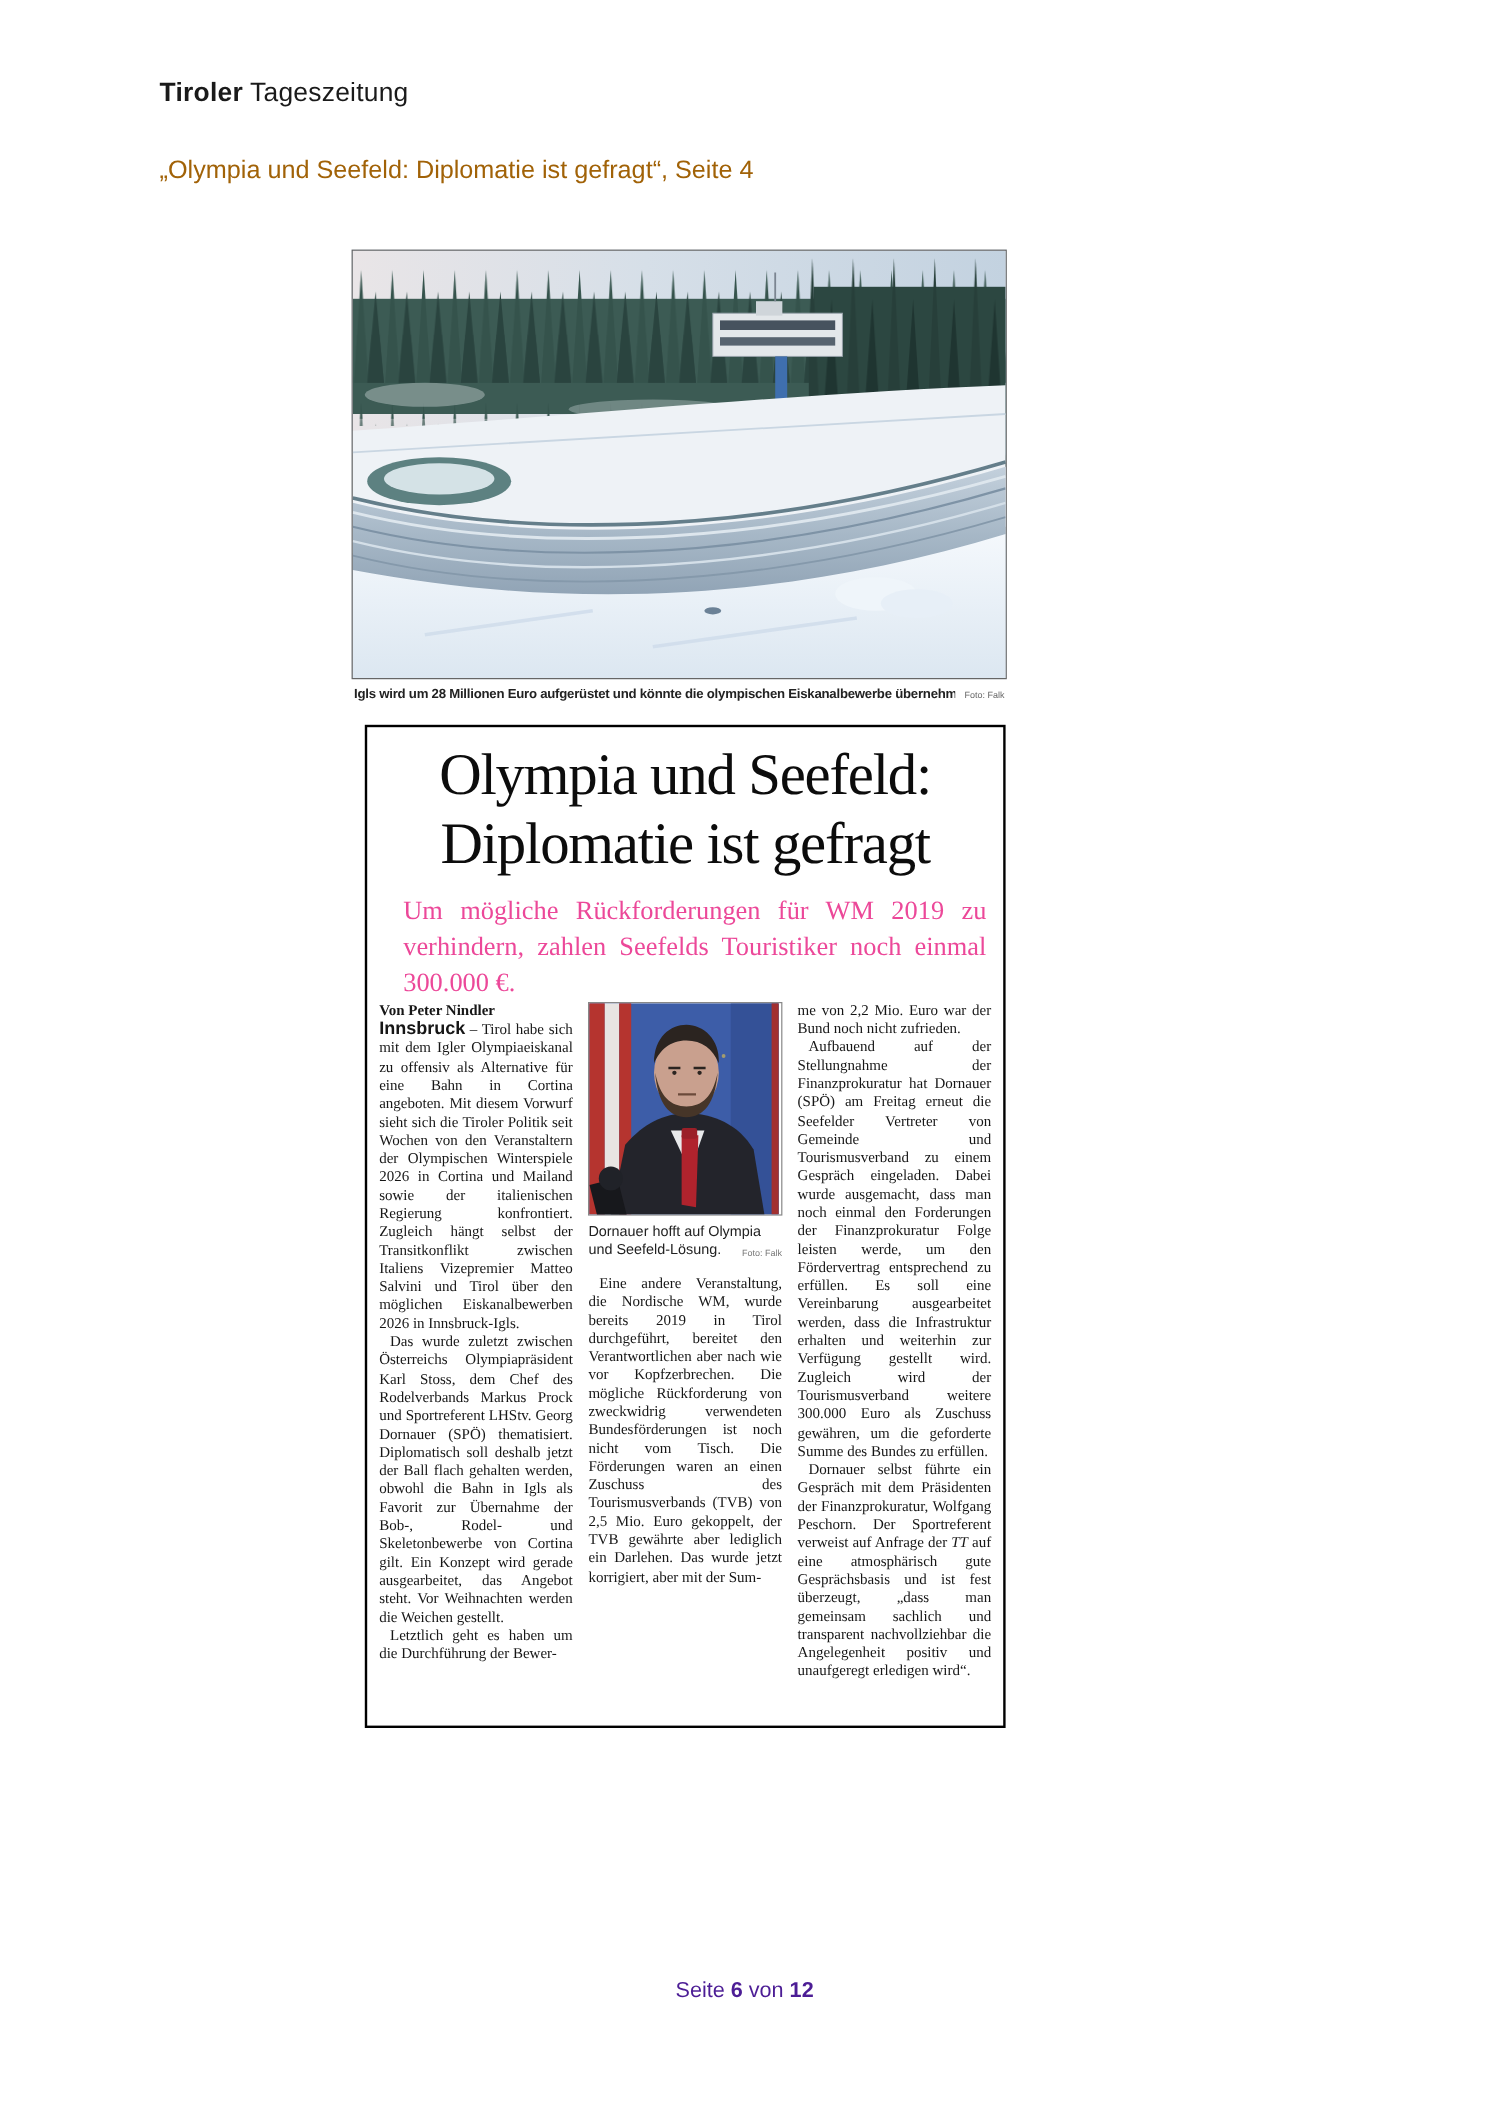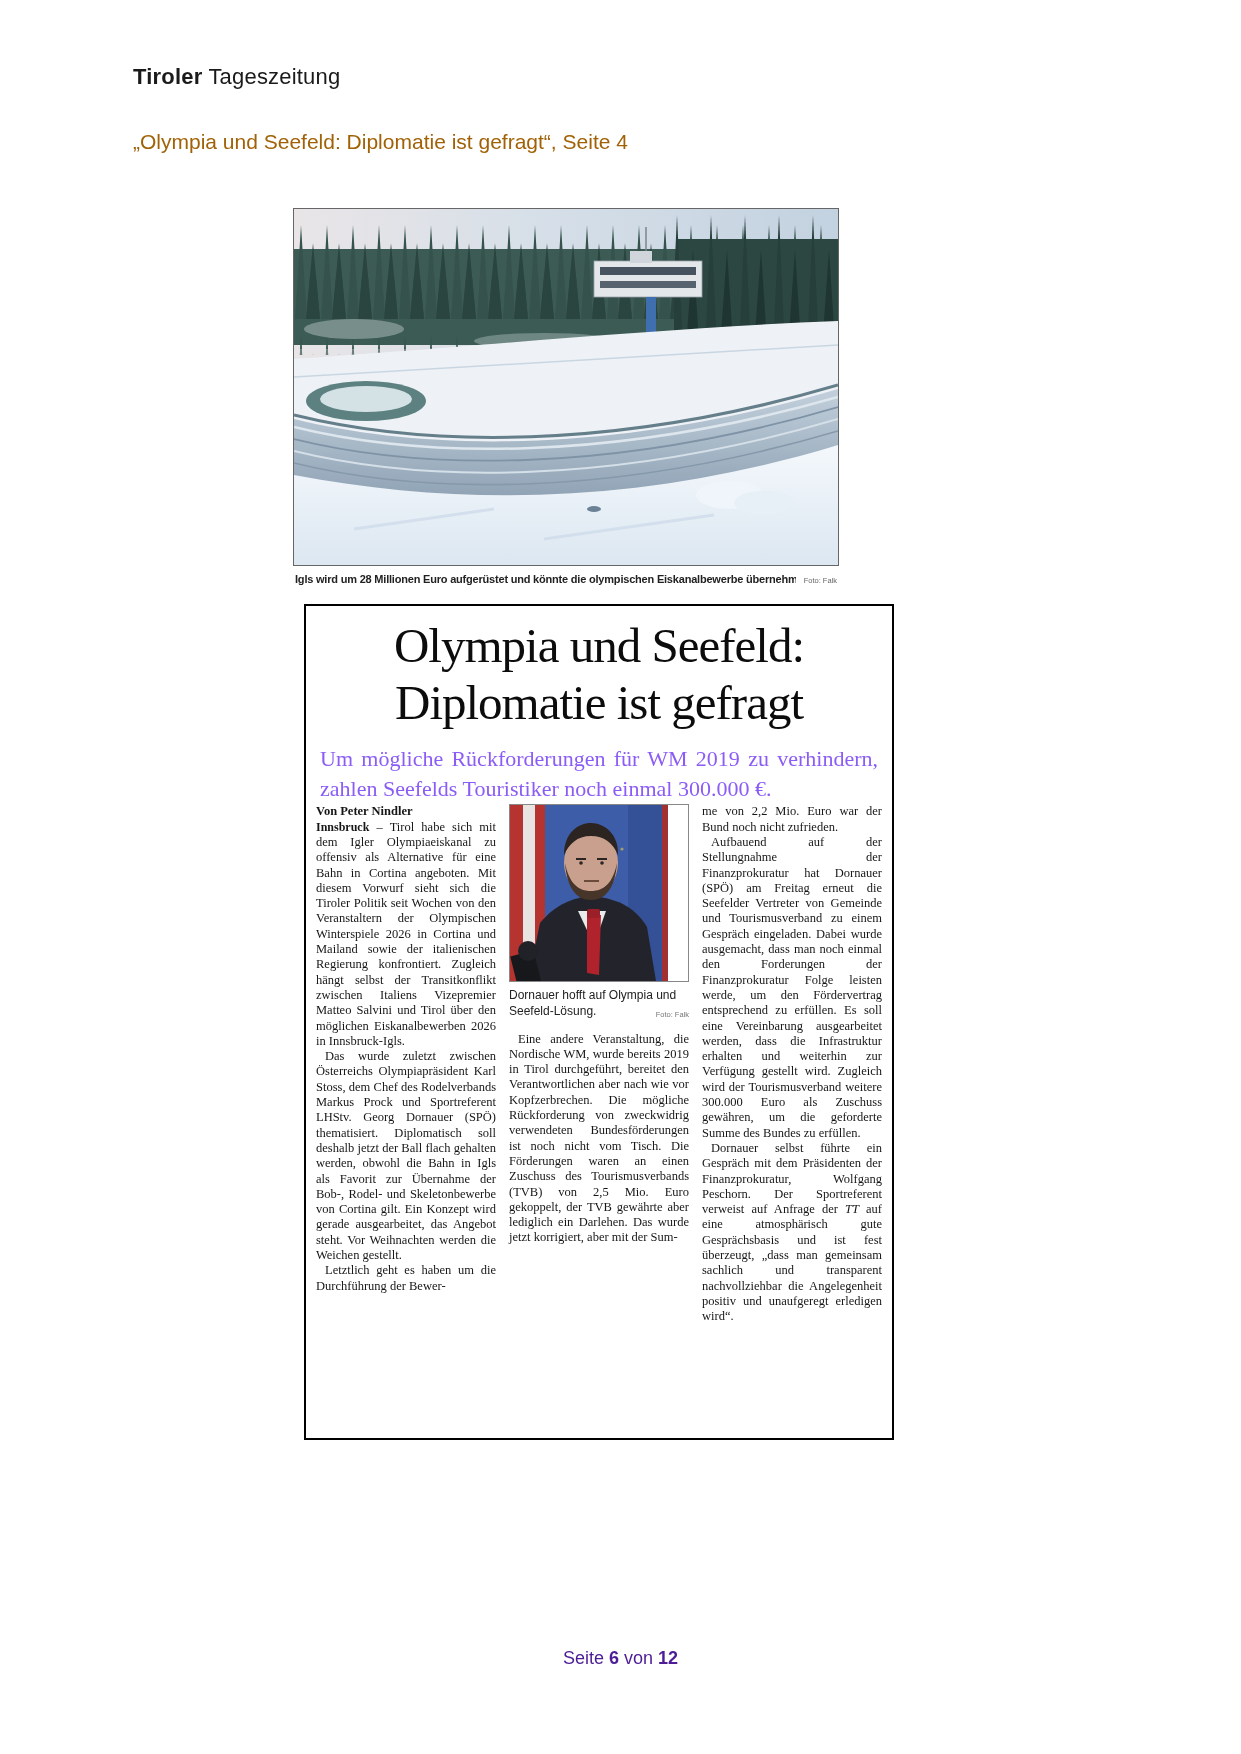--- a/index.html
+++ b/index.html
@@ -12,33 +12,33 @@
   .doc-title{position:absolute;left:133px;top:130px;font-size:21px;font-weight:normal;color:#a16207;}
 
   
   .photo-block{position:absolute;left:293px;top:208px;width:546px;}
   .photo-frame{border:1px solid #666;line-height:0;background:#dde6ee;}
   .lead-caption{display:flex;align-items:baseline;white-space:nowrap;padding:7px 2px 0 2px;}
   .lead-caption .cap{font-size:11px;font-weight:bold;letter-spacing:-.2px;color:#222;flex:1;overflow:hidden;}
   .lead-caption .credit{font-size:7.5px;color:#666;margin-left:8px;}
 
   
-  .article-box{position:absolute;left:304px;top:604px;width:590px;height:836px;
+  .article-box{position:absolute;left:304px;top:604px;width:534px;height:836px;
                border:2px solid #000;box-sizing:border-box;padding:6px 10px;overflow:hidden;background:#fff;}
   .headline{font-family:"Liberation Serif",serif;font-weight:500;font-size:49px;line-height:1.16;
             text-align:center;letter-spacing:-1px;color:#0c0c0c;margin-top:6px;}
-  .standfirst{font-family:"Liberation Serif",serif;font-size:22px;line-height:1.38;color:#8b5cf6;
-              margin:12px 4px 0 4px;text-align:justify;}
+  .standfirst{font-family:"Liberation Serif",serif;font-size:22px;line-height:1.38;color:#ec4899;
+              margin:12px 4px 0 20px;text-align:justify;}
   .cols{display:flex;gap:13px;}
   .col{flex:1 1 0;min-width:0;}
   .byline{font-size:12px;font-weight:bold;margin:0 0 14px 0;color:#1a1a1a;}
   .body-text p{font-family:"Liberation Serif",serif;font-size:12.5px;line-height:15.3px;
                text-align:justify;margin:0;color:#161616;hyphens:auto;-webkit-hyphens:auto;}
   .body-text p.indent{text-indent:9px;}
-  .lead-word{font-family:Liberation Serif, serif;font-size:12px;font-weight:bold;}
+  .lead-word{font-family:Liberation Sans, sans-serif;font-size:15px;font-weight:bold;}
   .tt-italic{font-style:italic;}
   .inline-photo{line-height:0;border:1px solid #888;}
   .inline-caption{position:relative;margin:6px 0 10px 0;padding-bottom:2px;}
   .inline-caption .cap{font-size:12px;font-weight:normal;line-height:1.3;color:#222;display:block;padding-right:0;}
   .inline-caption .credit{position:absolute;right:0;bottom:3px;font-size:7.5px;color:#777;background:#fff;padding-left:4px;}
 
   
   .footer{position:absolute;left:0;top:1648px;width:100%;text-align:center;font-size:18px;color:#4c1d95;}
   .footer b{font-weight:bold;}
 </style>

